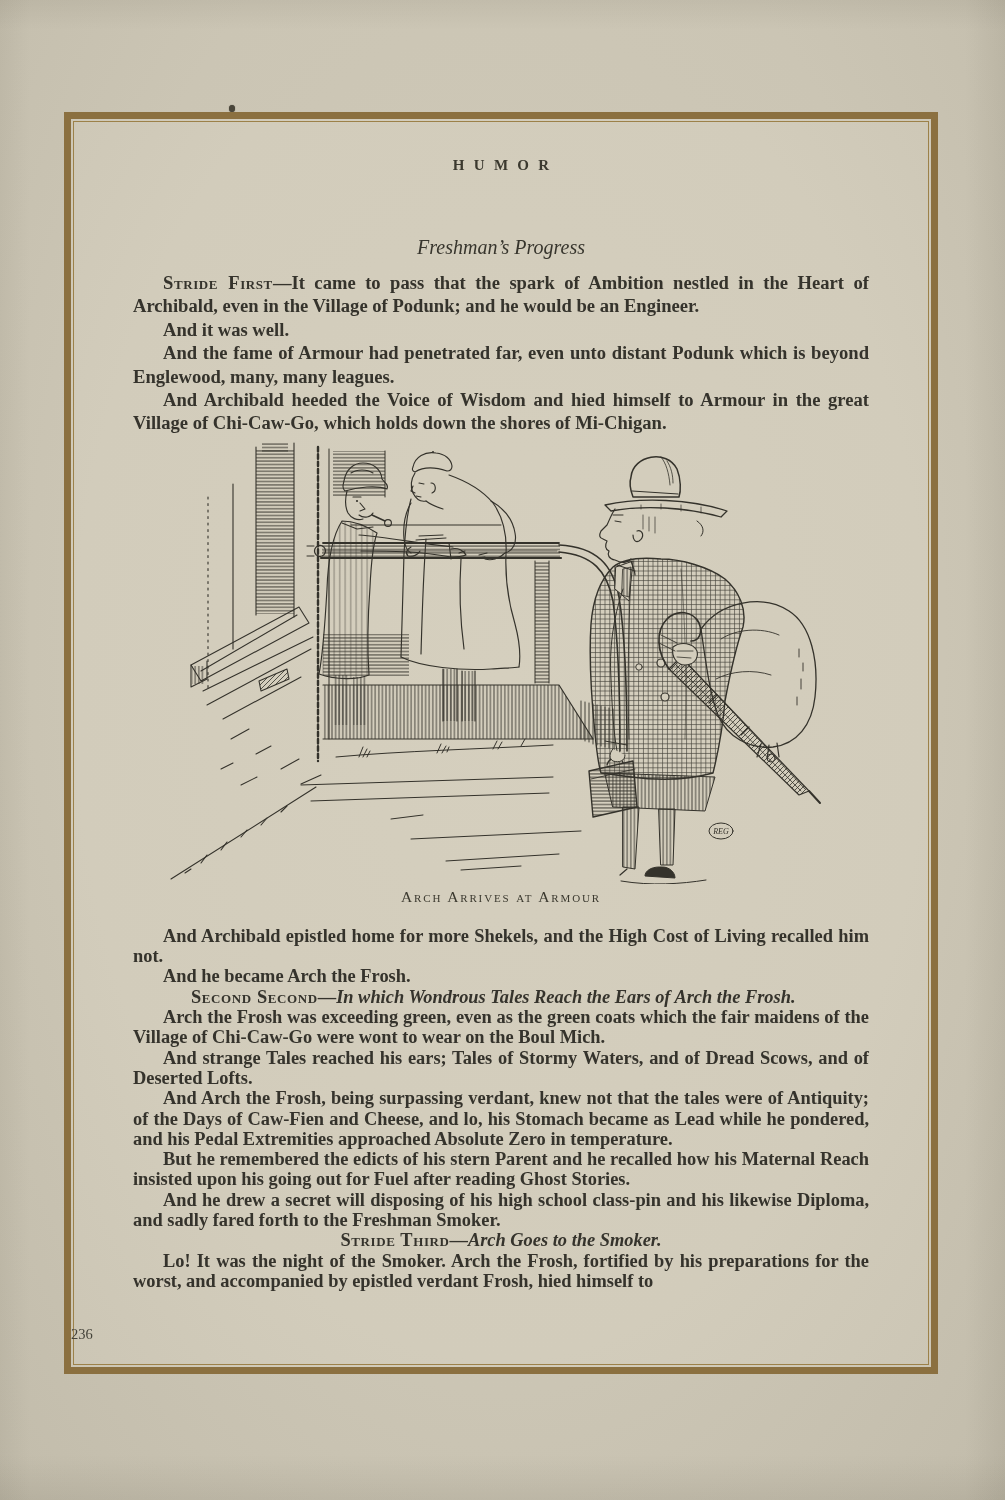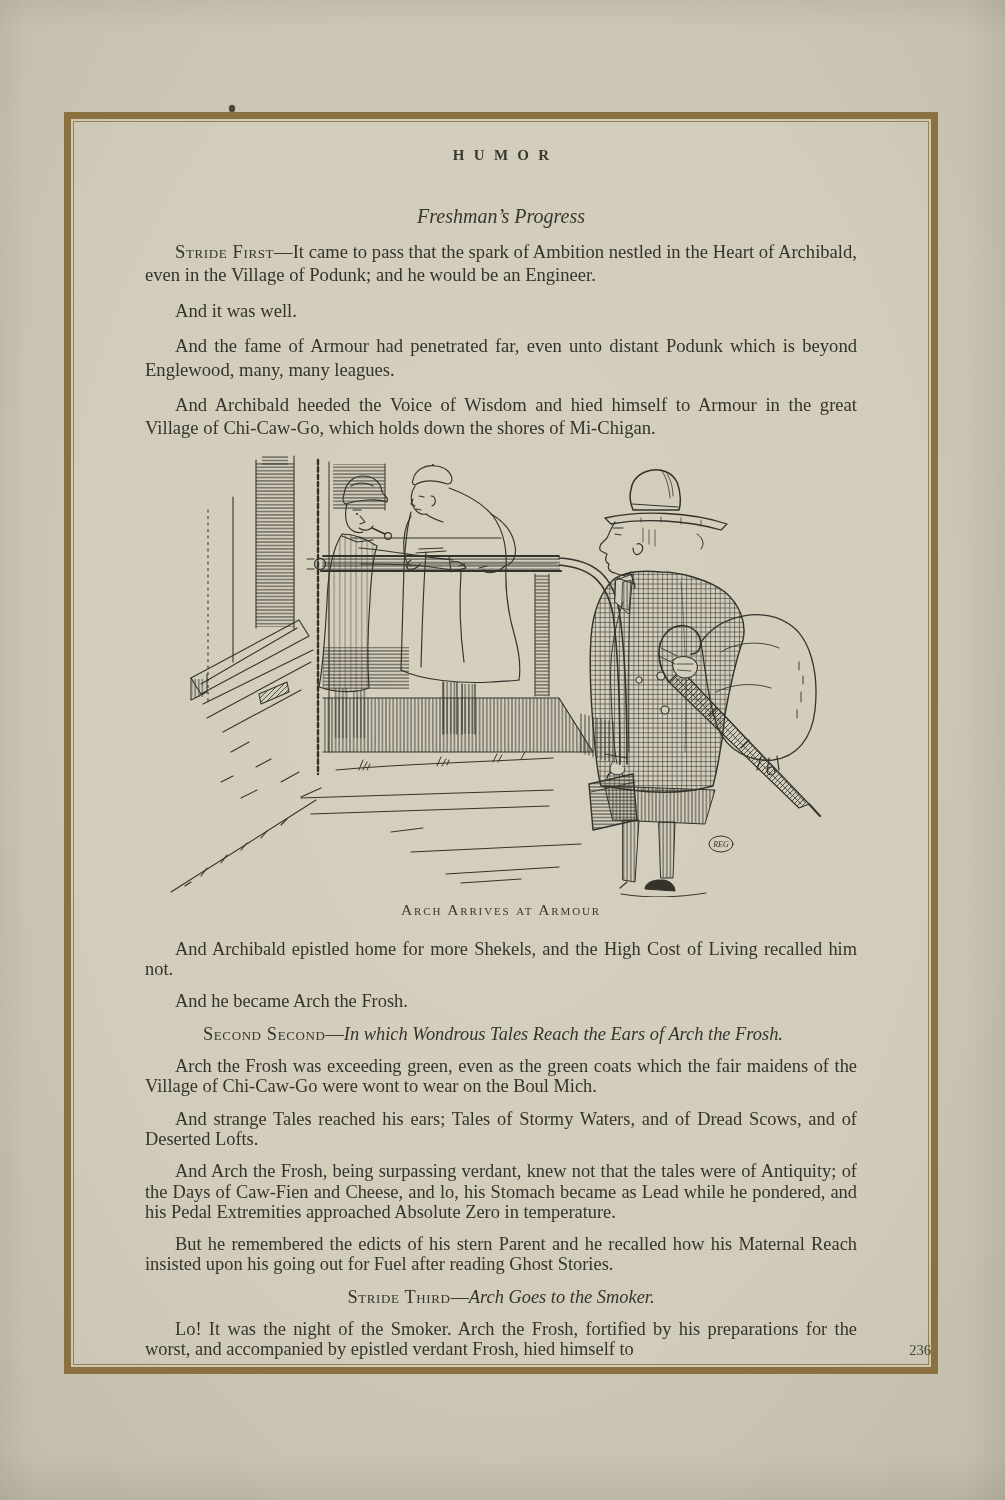--- a/index.html
+++ b/index.html
@@ -18,49 +18,49 @@
   .ink-dot{position:absolute;left:229px;top:105px;width:6px;height:7px;border-radius:50%;
     background:#4a463a;box-shadow:0 0 1px #4a463a;}
   
   .frame{
     position:absolute;left:64px;top:112px;width:874px;height:1262px;
     border:7px solid #8b7040;
     background:radial-gradient(ellipse at 50% 45%, #d5cfbe 0%, #d2ccbb 70%, #ccc6b5 100%);
     box-sizing:border-box;
   }
   .frame-inner{position:absolute;inset:2px;border:1px solid #9c8149;pointer-events:none;}
-  .page-content{position:absolute;inset:0;padding:6px 60px;box-sizing:border-box;}
+  .page-content{position:absolute;inset:0;padding:16px 60px;box-sizing:border-box;}
   .running-head{
     margin-top:22px;text-align:center;
     font-size:15px;font-weight:bold;letter-spacing:0.62em;text-indent:0.62em;
     color:#3b392f;
   }
   .story-title{
-    margin-top:41px;text-align:center;
+    margin-top:62px;text-align:center;
     font-style:italic;font-size:20px;color:#37352d;
   }
   .text-block{
     margin:12px 2px 0 2px;
     font-size:18.6px;line-height:23.4px;
     text-align:justify;
   }
   .text-block.tight{font-size:18.4px;line-height:20.3px;margin-top:20px;}
-  .para{margin:12px;text-indent:30px;}
+  .para{margin:0;text-indent:30px;font-weight:bold;}
   .para.deep-indent{text-indent:58px;}
   .para.center{text-align:center;text-indent:0;}
   .run.smallcaps{font-variant:small-caps;letter-spacing:.6px;}
   .run.italic{font-style:italic;}
   .illustration-wrap{margin:4px auto 0 auto;width:680px;}
   .illustration-caption{
     margin-top:0;text-align:center;
     font-variant:small-caps;font-size:15.5px;letter-spacing:.12em;color:#3b392f;
   }
   .page-number{
-    position:absolute;left:0;right:0;bottom:8px;
-    text-align:right;font-size:14.5px;color:#45433a;
+    position:absolute;left:0;right:0;bottom:24px;
+    text-align:left;font-size:14.5px;color:#45433a;
   }
   svg .ink{stroke:#34322b;fill:none;stroke-linecap:round;stroke-linejoin:round;}
 </style>
 </head>
 <body>
 
 <div class="edge-shade"></div>
 <div class="ink-dot"></div>
 
 <div class="frame">
@@ -278,19 +278,20 @@
     </div>
 
     <div class="text-block tight">
         <p class="para"><span class="run normal">And Archibald epistled home for more Shekels, and the High Cost of Living recalled him not.</span></p>
         <p class="para"><span class="run normal">And he became Arch the Frosh.</span></p>
         <p class="para deep-indent"><span class="run smallcaps">Second Second</span><span class="run normal">—</span><span class="run italic">In which Wondrous Tales Reach the Ears of Arch the Frosh.</span></p>
         <p class="para"><span class="run normal">Arch the Frosh was exceeding green, even as the green coats which the fair maidens of the Village of Chi-Caw-Go were wont to wear on the Boul Mich.</span></p>
         <p class="para"><span class="run normal">And strange Tales reached his ears; Tales of Stormy Waters, and of Dread Scows, and of Deserted Lofts.</span></p>
         <p class="para"><span class="run normal">And Arch the Frosh, being surpassing verdant, knew not that the tales were of Antiquity; of the Days of Caw-Fien and Cheese, and lo, his Stomach became as Lead while he pondered, and his Pedal Extremities approached Absolute Zero in temperature.</span></p>
         <p class="para"><span class="run normal">But he remembered the edicts of his stern Parent and he recalled how his Maternal Reach insisted upon his going out for Fuel after reading Ghost Stories.</span></p>
+        <p class="para"><span class="run normal">And he drew a secret will disposing of his high school class-pin and his likewise Diploma, and sadly fared forth to the Freshman Smoker.</span></p>
         <p class="para center"><span class="run smallcaps">Stride Third</span><span class="run normal">—</span><span class="run italic">Arch Goes to the Smoker.</span></p>
         <p class="para"><span class="run normal">Lo!  It was the night of the Smoker.  Arch the Frosh, fortified by his preparations for the worst, and accompanied by epistled verdant Frosh, hied himself to</span></p>
       </div>
 
     <div class="page-number">236</div>
   </div>
 </div>
 
 </body></html>

